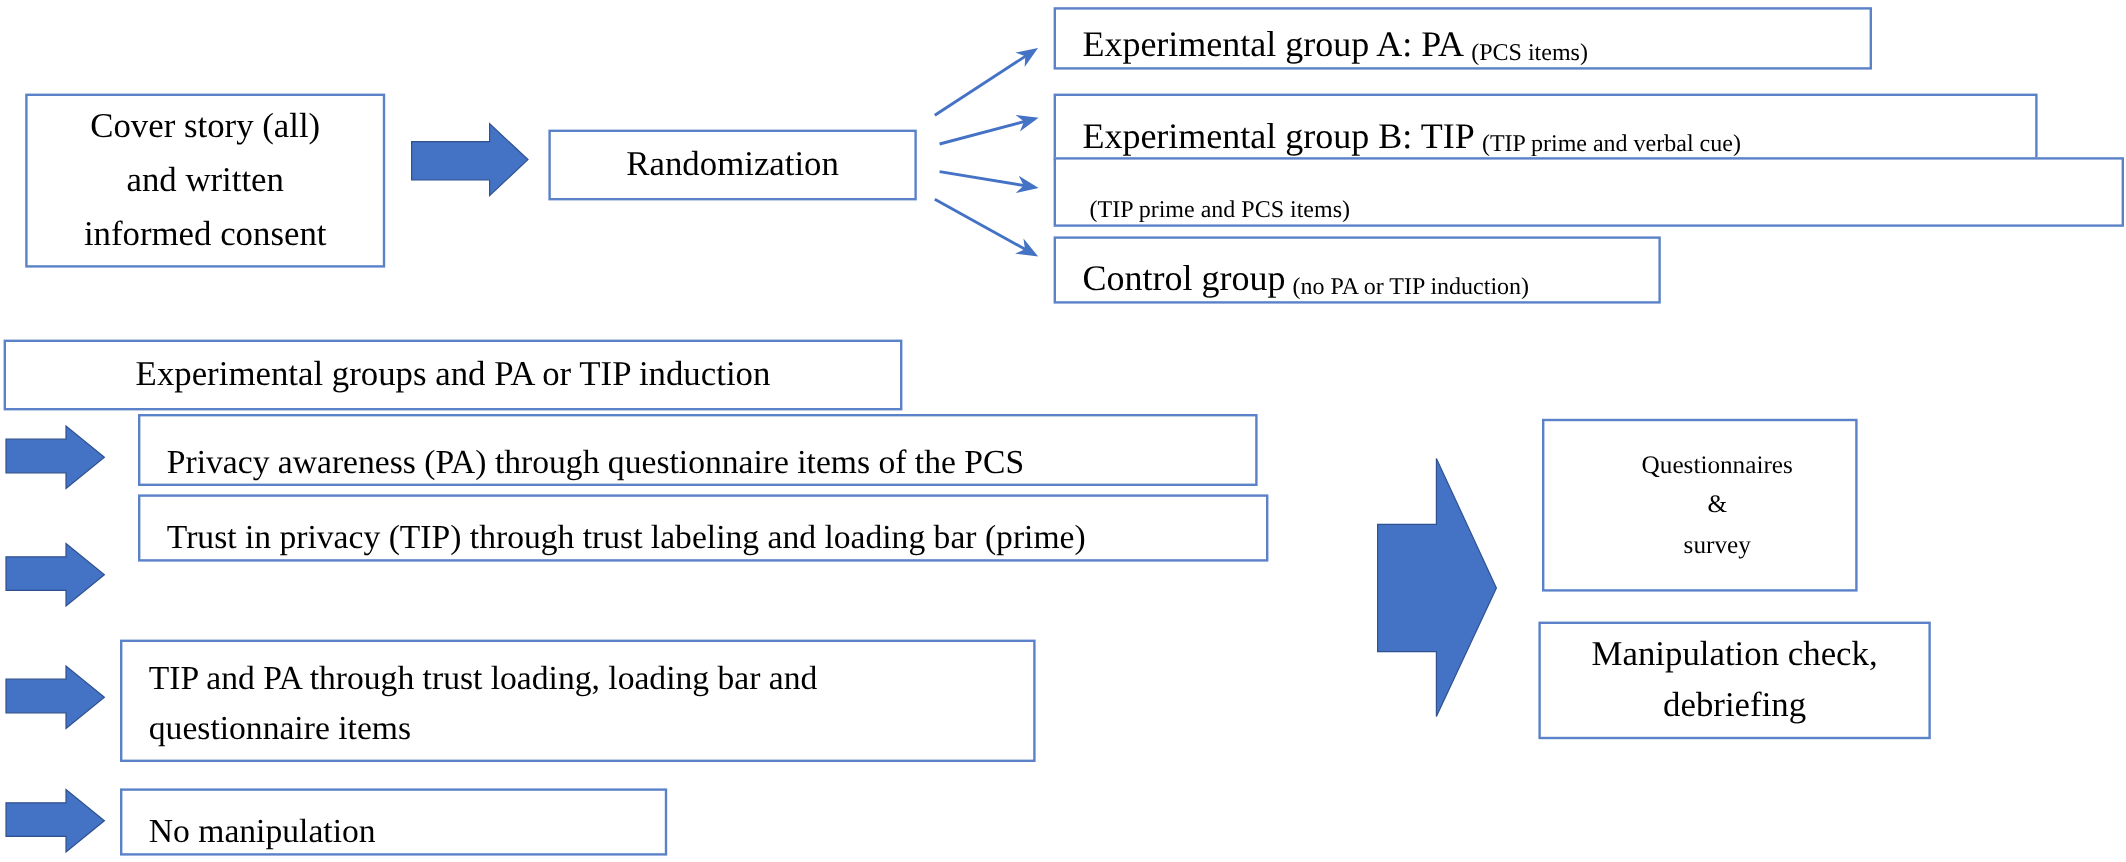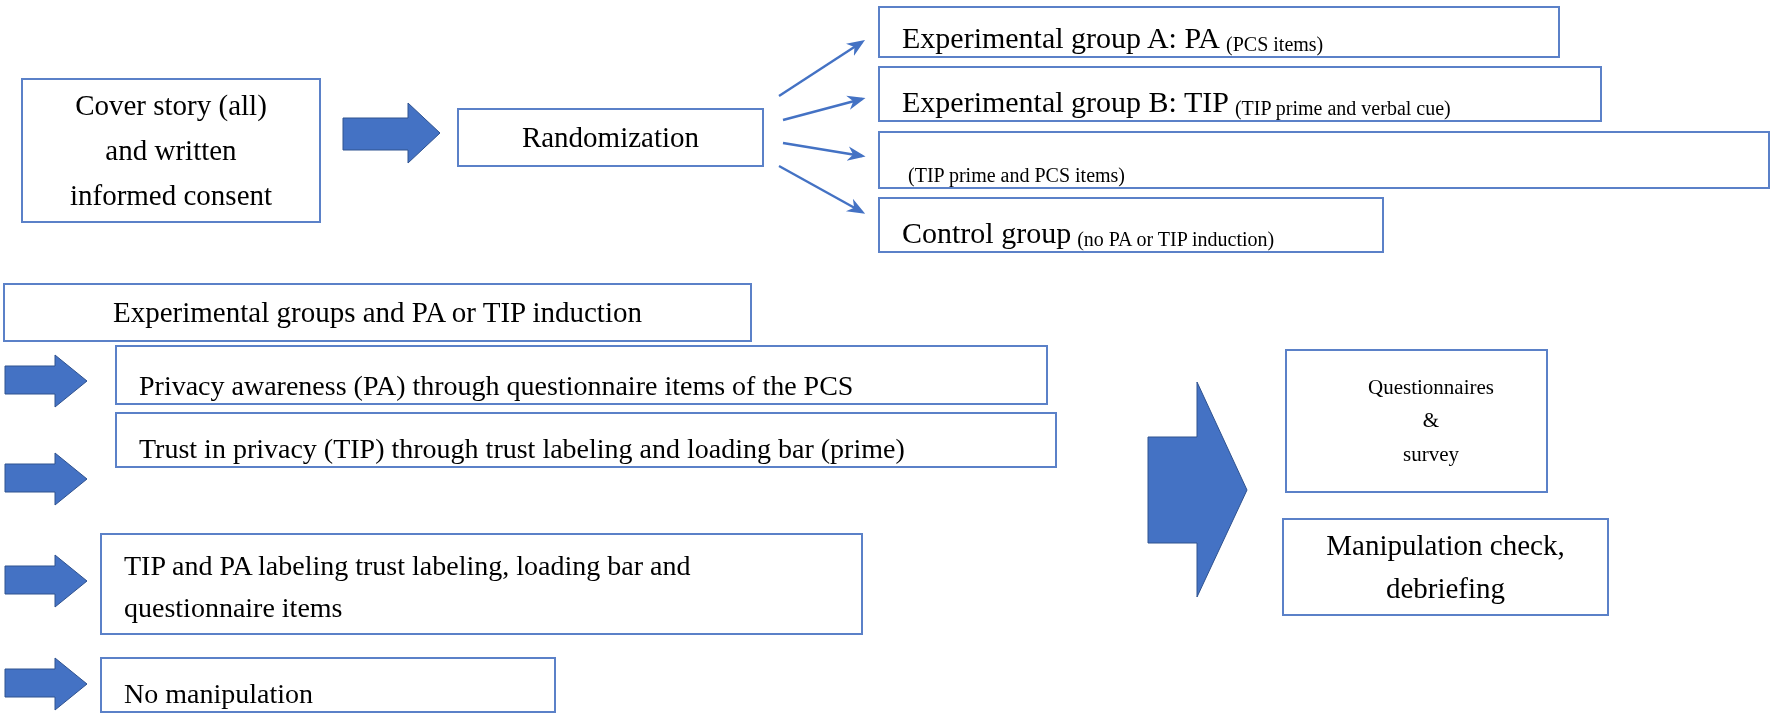--- a/index.html
+++ b/index.html
@@ -68,21 +68,21 @@
 
   <div class="box center nowrap" style="left:457px;top:108px;width:307px;height:59px;">
     <span class="mid-text" style="font-size:29px;">Randomization</span>
   </div>
 
   <div class="box leftpad nowrap" style="left:878px;top:6px;width:682px;height:52px;">
     <span class="main-text">Experimental group A: PA</span>
     <span class="note-text">(PCS items)</span>
   </div>
 
-  <div class="box leftpad nowrap" style="left:878px;top:66px;width:724px;height:56px;">
+  <div class="box leftpad nowrap" style="left:878px;top:78px;width:820px;height:56px;">
     <span class="main-text">Experimental group B: TIP</span>
     <span class="note-text">(TIP prime and verbal cue)</span>
   </div>
 
   <div class="box leftpad nowrap" style="left:878px;top:131px;width:892px;height:58px;">
     <span class="note-text">(TIP prime and PCS items)</span>
   </div>
 
   <div class="box leftpad nowrap" style="left:878px;top:197px;width:506px;height:56px;">
     <span class="main-text">Control group</span>
@@ -96,21 +96,21 @@
   <div class="box leftpad nowrap" style="left:115px;top:345px;width:933px;height:60px;">
     <span class="mid-text">Privacy awareness (PA) through questionnaire items of the PCS</span>
   </div>
 
   <div class="box leftpad nowrap" style="left:115px;top:412px;width:942px;height:56px;">
     <span class="mid-text">Trust in privacy (TIP) through trust labeling and loading bar (prime)</span>
   </div>
 
   <div class="box leftpad" style="left:100px;top:533px;width:763px;height:102px;align-items:flex-start;padding-top:10px;">
     <div class="stack mid-text" style="line-height:1.5;">
-      <span>TIP and PA labeling trust labeling, loading bar and</span>
+      <span>TIP and PA through trust loading, loading bar and</span>
       <span>questionnaire items</span>
     </div>
   </div>
 
   <div class="box leftpad nowrap" style="left:100px;top:657px;width:456px;height:56px;">
     <span class="mid-text">No manipulation</span>
   </div>
 
   <div class="box center" style="left:1285px;top:349px;width:263px;height:144px;">
     <div class="stack mid-text" style="font-size:21px;line-height:1.6;margin-left:29px;">

